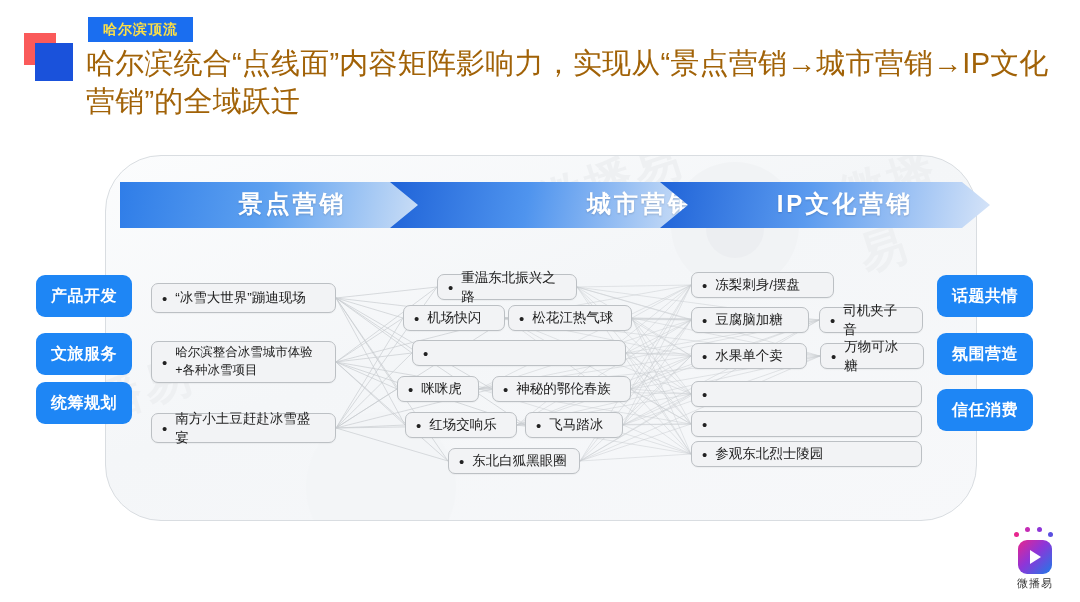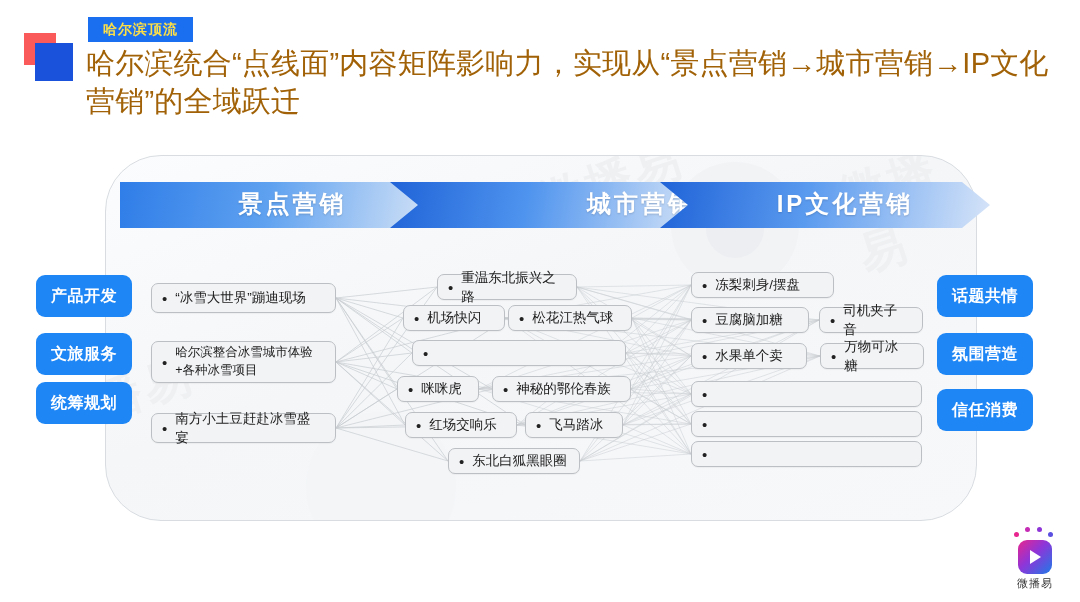--- a/index.html
+++ b/index.html
@@ -315,20 +315,21 @@
       <span class="txt">万物可冰糖</span>
     </div>
     <div class="node" style="left: 691px; top: 381px; width: 231px; height: 26px;">
       <span class="dot">•</span>
     </div>
     <div class="node" style="left: 691px; top: 411px; width: 231px; height: 26px;">
       <span class="dot">•</span>
     </div>
     <div class="node" style="left: 691px; top: 441px; width: 231px; height: 26px;">
       <span class="dot">•</span>
+      <span class="txt">参观东北烈士陵园</span>
     </div>
   </div>
 
 <div id="logo">
   <div id="logo-mark">
     <span class="logo-dot" style="left:-4px;top:-8px;width:5px;height:5px;background:#e8258e;"></span>
     <span class="logo-dot" style="left:7px;top:-13px;width:5px;height:5px;background:#c52bb4;"></span>
     <span class="logo-dot" style="left:19px;top:-13px;width:5px;height:5px;background:#8e35d8;"></span>
     <span class="logo-dot" style="left:30px;top:-8px;width:5px;height:5px;background:#5a4fe0;"></span>
   </div>

